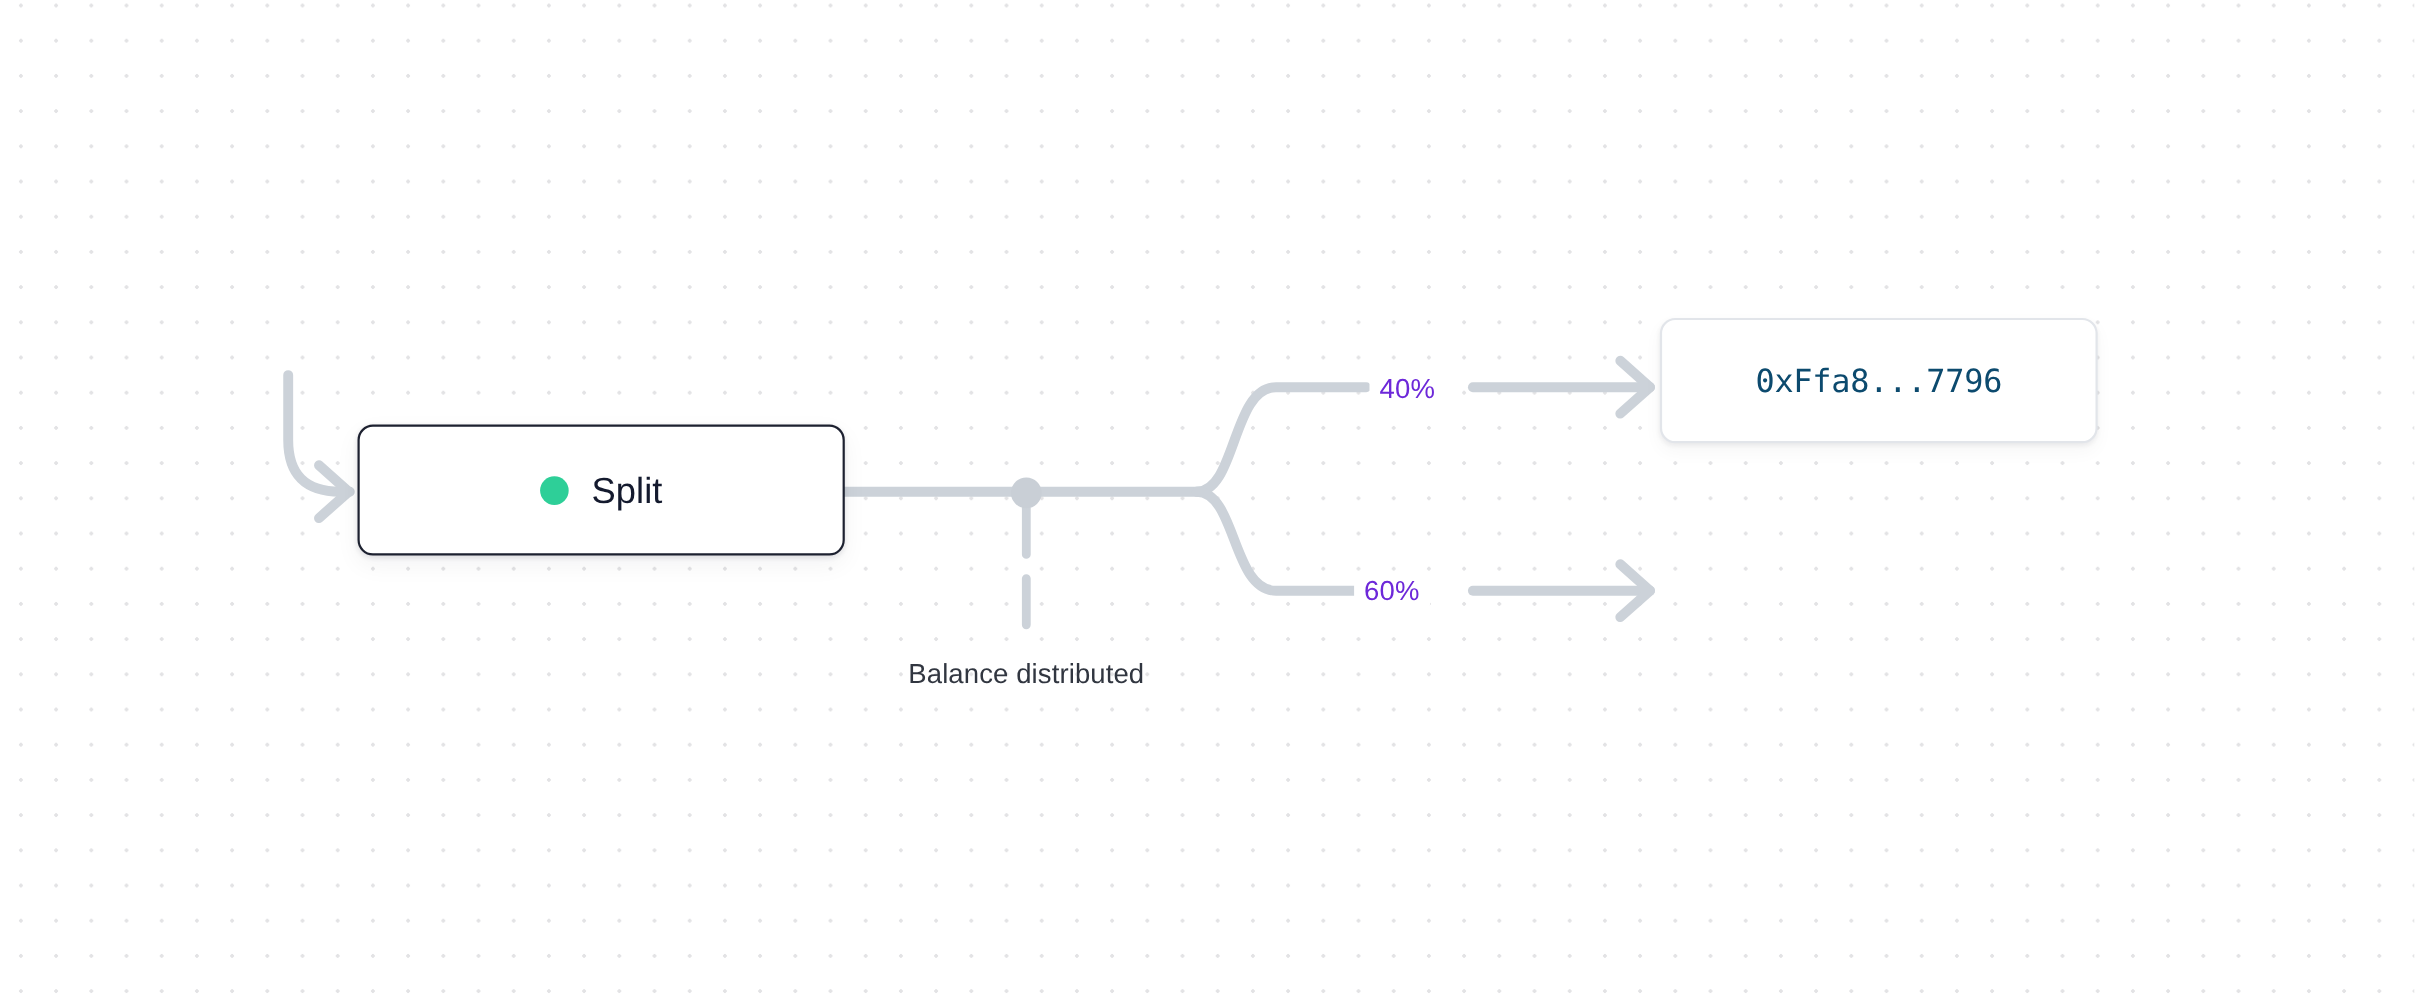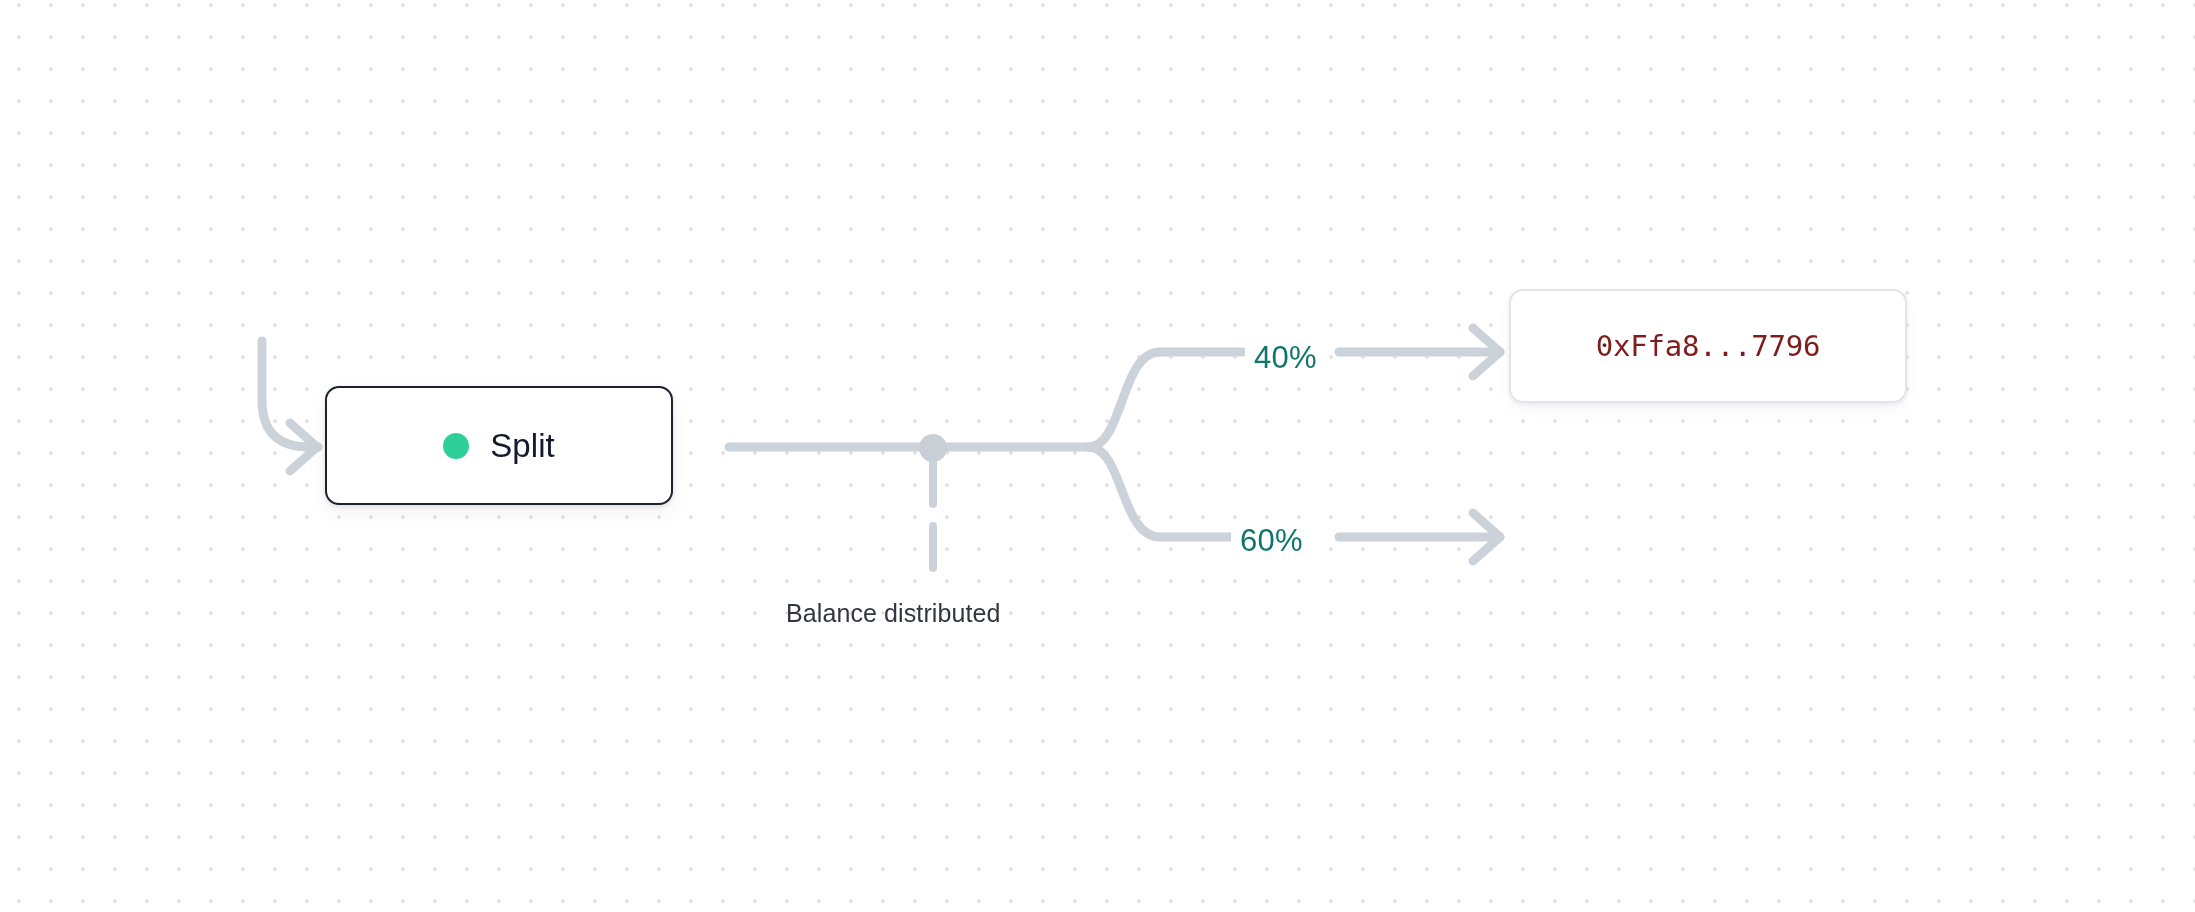--- a/index.html
+++ b/index.html
@@ -41,21 +41,21 @@
     box-sizing: border-box;
     background: #ffffff;
     display: flex;
     align-items: center;
     justify-content: center;
   }
 
   .node-split {
     left: 325px;
     top: 386px;
-    width: 348px;
+    width: 443px;
     height: 119px;
     border: 2.4px solid #1d2130;
     border-radius: 14px;
     box-shadow: 0 2px 5px rgba(20,24,38,0.10), 0 8px 22px rgba(20,24,38,0.05);
     gap: 21px;
   }
 
   .status-dot {
     width: 26px;
     height: 26px;
@@ -79,36 +79,36 @@
     height: 114px;
     border: 2px solid #e2e5ea;
     border-radius: 14px;
     box-shadow: 0 2px 4px rgba(20,24,38,0.055), 0 7px 16px rgba(20,24,38,0.035);
   }
   .node-recipient.r0 { top: 289px; }
   .node-recipient.r1 { top: 464px; }
 
   .node-recipient-label {
     font-size: 31px;
-    color: #7f1d1d;
+    color: #0c4a6e;
     line-height: 1;
     white-space: nowrap;
     letter-spacing: 0.2px;
   }
   .node-recipient-label.mono {
     font-family: "DejaVu Sans Mono", "Liberation Mono", monospace;
     font-size: 29px;
     letter-spacing: -0.2px;
   }
 
   
   .edge-label {
     position: absolute;
-    font-size: 31px;
-    color: #0f766e;
+    font-size: 25px;
+    color: #6d28d9;
     line-height: 1;
     white-space: nowrap;
     background: #ffffff;
     padding: 4px 9px;
     border-radius: 4px;
     letter-spacing: 0.2px;
   }
   .edge-label.p0 { left: 1245px; top: 338px; }
   .edge-label.p1 { left: 1231px; top: 521px; }
 
@@ -121,21 +121,21 @@
     height: 28px;
     border-radius: 50%;
     background: #c9cfd6;
   }
 
   .junction-note {
     position: absolute;
     left: 786px;
     top: 601px;
     width: 294px;
-    text-align: left;
+    text-align: center;
     font-size: 25px;
     color: #313640;
     line-height: 1;
     white-space: nowrap;
     letter-spacing: 0.1px;
   }
 </style>
 </head>
 <body>
 

